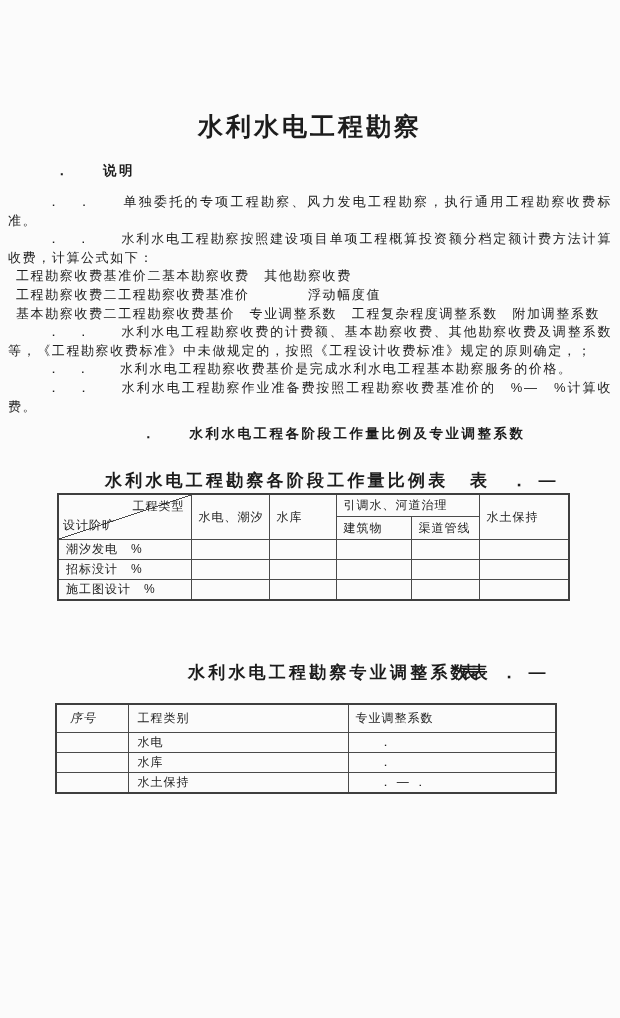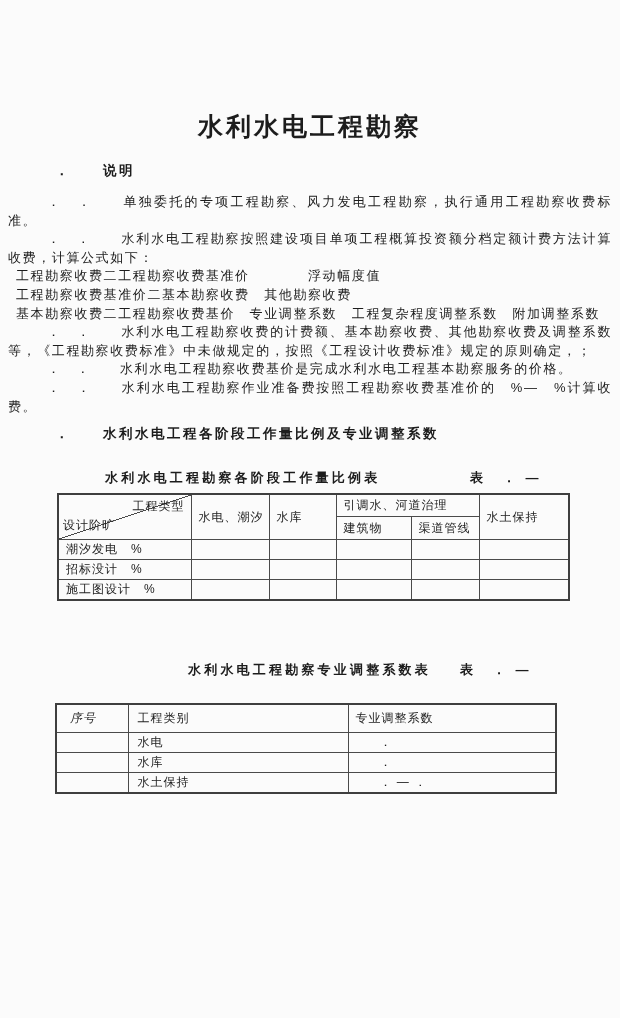--- a/index.html
+++ b/index.html
@@ -39,26 +39,26 @@
   .paras { margin-top: 13px; }
   .para {
     margin: 0;
     font-size: 13px;
     line-height: 18.6px;
     letter-spacing: 1.6px;
     text-align: justify;
   }
   .para.indent { text-indent: 39px; }
   .para.formula { text-indent: 8px; }
-  .sec2 { margin-top: 9px; }
+  .sec2 { margin-top: 9px; text-align: center; }
 
   .tbl-title-row {
     position: relative;
     height: 20px;
-    font-size: 13px;
+    font-size: 17px;
     font-weight: bold;
     letter-spacing: 3.2px;
   }
   .t1-title { margin-top: 26px; }
   .t2-title { margin-top: 60px; }
   .tbl-title-row .tbl-title { position: absolute; top: 0; }
   .tbl-title-row .tbl-tag  { position: absolute; top: 0; }
   .t1-title .tbl-title { left: 97px; }
   .t1-title .tbl-tag  { left: 462px; }
   .t2-title .tbl-title { left: 180px; }
@@ -122,22 +122,22 @@
 
 <div class="page">
 
   <h1 class="doc-title">水利水电工程勘察</h1>
 
   <div class="sec-heading">．　　说明</div>
 
   <div class="paras">
     <p class="para indent">．　．　　单独委托的专项工程勘察、风力发电工程勘察，执行通用工程勘察收费标准。</p>
     <p class="para indent">．　．　　水利水电工程勘察按照建设项目单项工程概算投资额分档定额计费方法计算收费，计算公式如下：</p>
+    <p class="para formula">工程勘察收费基准价二基本勘察收费　其他勘察收费</p>
     <p class="para formula">工程勘察收费二工程勘察收费基准价　　　　浮动幅度值</p>
-    <p class="para formula">工程勘察收费基准价二基本勘察收费　其他勘察收费</p>
     <p class="para formula">基本勘察收费二工程勘察收费基价　专业调整系数　工程复杂程度调整系数　附加调整系数</p>
     <p class="para indent">．　．　　水利水电工程勘察收费的计费额、基本勘察收费、其他勘察收费及调整系数等，《工程勘察收费标准》中未做规定的，按照《工程设计收费标准》规定的原则确定，；</p>
     <p class="para indent">．　．　　水利水电工程勘察收费基价是完成水利水电工程基本勘察服务的价格。</p>
     <p class="para indent">．　．　　水利水电工程勘察作业准备费按照工程勘察收费基准价的　%—　%计算收费。</p>
   </div>
 
   <div class="sec-heading sec2">．　　水利水电工程各阶段工作量比例及专业调整系数</div>
 
   <div class="tbl-title-row t1-title">
     <span class="tbl-title">水利水电工程勘察各阶段工作量比例表</span>

